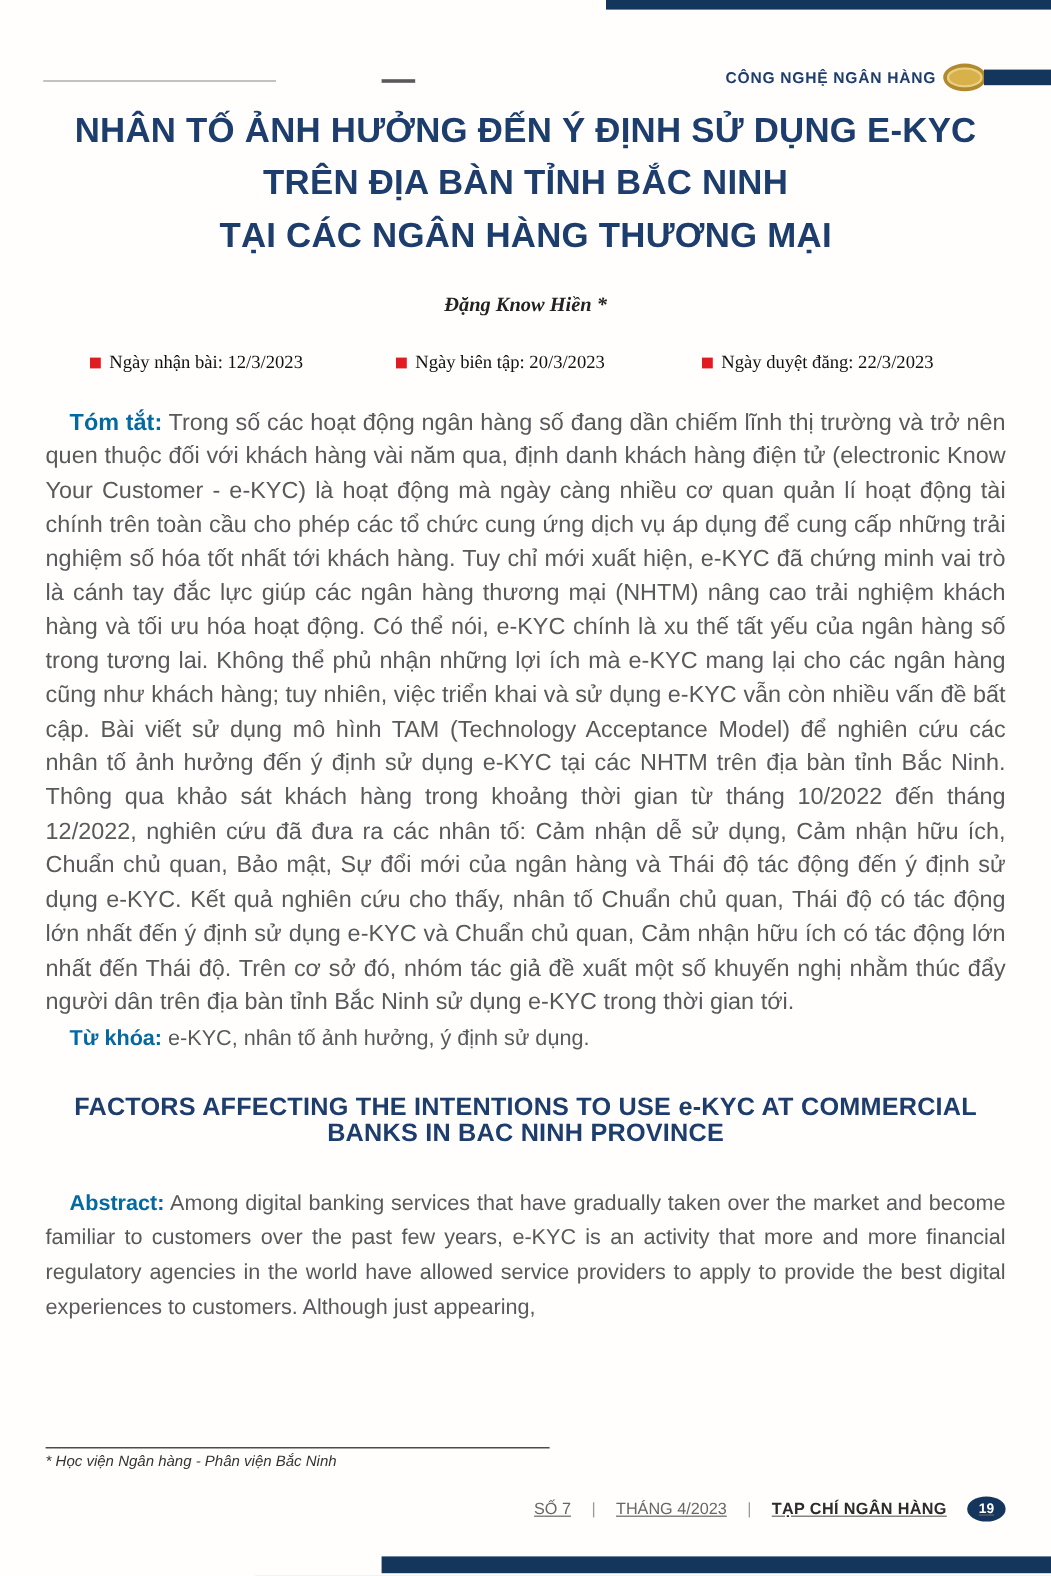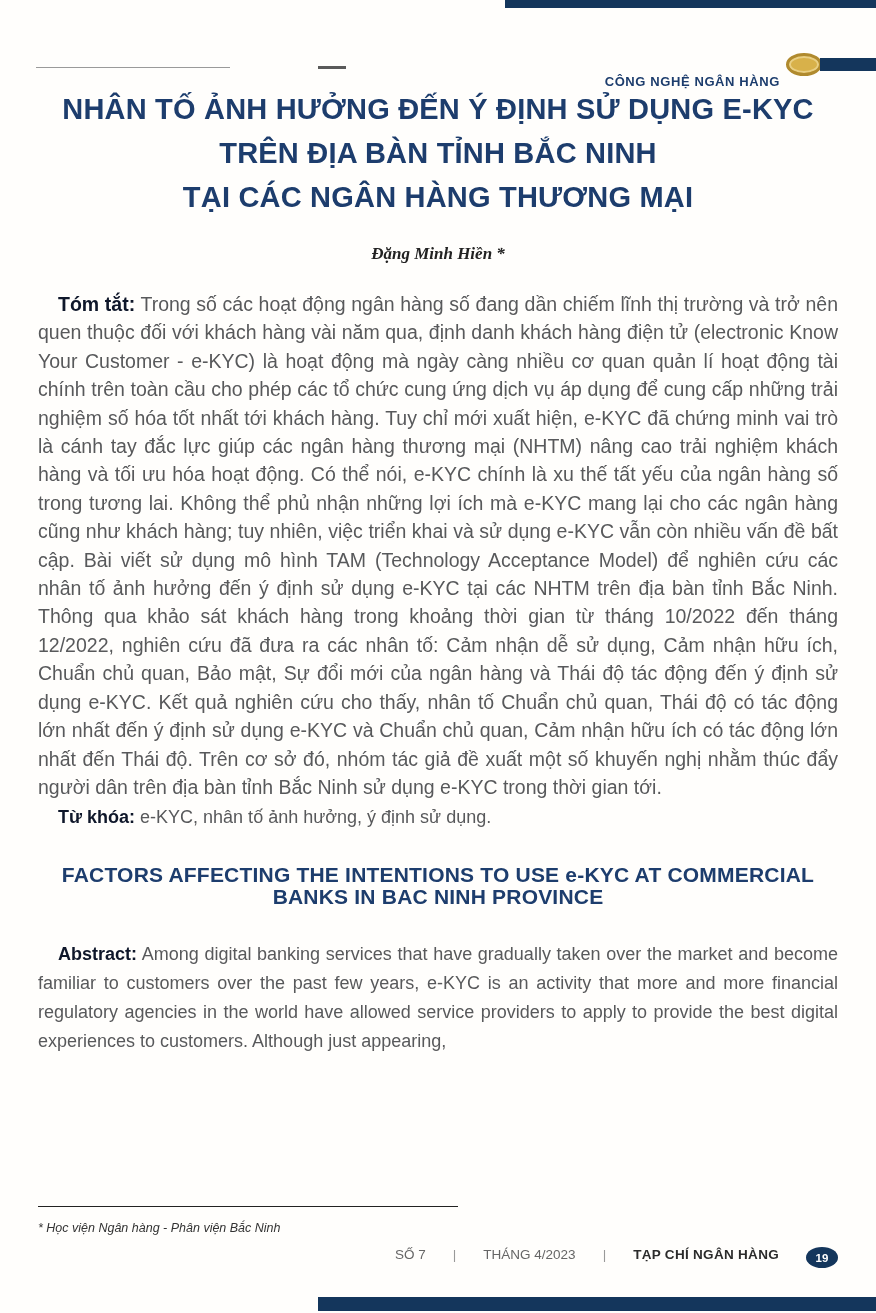--- a/index.html
+++ b/index.html
@@ -10,21 +10,21 @@
     margin:0 auto;
     background:#fffefc;
     font-family:"Liberation Sans", sans-serif;
     overflow:hidden;
   }
   
   .top-edge-bar { position:absolute; top:0; left:505px; right:0; height:8px; background:#14365c; }
   .hdr-rule-long { position:absolute; top:67px; left:36px; width:194px; height:1px; background:#9a9a9a; }
   .hdr-rule-short { position:absolute; top:66px; left:318px; width:28px; height:3px; background:#5a5a5a; }
   .hdr-label {
-    position:absolute; top:74px; right:96px;
+    position:absolute; top:57px; right:96px;
     font-size:13px; font-weight:700; letter-spacing:0.6px;
     color:#1d3d6d;
   }
   .hdr-badge {
     position:absolute; top:53px; right:54px;
     width:36px; height:23px; border-radius:50%;
     background:#d8b14a;
     border:3px solid #b08a2e;
     box-shadow:inset 0 0 0 2px #e9cf84;
   }
@@ -56,21 +56,21 @@
     margin-right:7px;
   }
 
   
   .body-par {
     margin:24px 38px 0;
     text-align:justify; text-indent:20px;
     font-size:19.5px; line-height:28.4px;
     color:#58595b;
   }
-  .navy-lbl { font-weight:700; color:#0f172a; }
+  .navy-lbl { font-weight:700; color:#0369a1; }
   .kw-par {
     margin:2px 38px 0;
     text-indent:20px;
     font-size:18px; line-height:28.4px;
     color:#58595b;
   }
   .en-title {
     margin:32px 22px 0;
     text-align:center;
     font-size:21px; line-height:22px; font-weight:700;
@@ -80,27 +80,27 @@
     margin:32px 38px 0;
     text-align:justify; text-indent:20px;
     font-size:18px; line-height:29px;
     color:#58595b;
   }
 
   
   .footnote {
     position:absolute; top:1206px; left:38px;
     border-top:1.5px solid #222; width:420px;
-    padding-top:14px;
+    padding-top:4px;
     font-size:12.5px; font-style:italic; color:#333;
   }
   .footer {
     position:absolute; top:1247px; right:38px;
-    display:flex; gap:27px;
-    font-size:13.5px; color:#666;
+    display:flex; align-items:center; gap:17px;
+    font-size:13.5px; color:#666;text-decoration:underline;
   }
   .footer .journal { font-weight:700; color:#2b2b2b; letter-spacing:0.3px; }
   .footer .sep { color:#999; }
   .page-circle {
     width:32px; height:21px; border-radius:50%;
     background:#14365c; color:#fff;
     font-size:11.5px; font-weight:700;
     display:flex; align-items:center; justify-content:center;
   }
 </style>
@@ -116,23 +116,37 @@
   <div class="hdr-badge"></div>
   <div class="hdr-bar"></div>
 
   <div class="title-block">
     <div class="title-line">NHÂN TỐ ẢNH HƯỞNG ĐẾN Ý ĐỊNH SỬ DỤNG E-KYC</div>
     <div class="title-line">TRÊN ĐỊA BÀN TỈNH BẮC NINH</div>
     <div class="title-line">TẠI CÁC NGÂN HÀNG THƯƠNG MẠI</div>
   </div>
 
   <div class="authors">
-    <div class="authors-line">Đặng Minh Hiền *</div>
+    <div class="authors-line">Đặng Know Hiền *</div>
   </div>
 
+  <div class="dates-row">
+    <span class="date-item d0">
+      <span class="sq-bullet"></span><span>Ngày nhận bài:</span>
+      <span>12/3/2023</span>
+    </span>
+    <span class="date-item d1">
+      <span class="sq-bullet"></span><span>Ngày biên tập:</span>
+      <span>20/3/2023</span>
+    </span>
+    <span class="date-item d2">
+      <span class="sq-bullet"></span><span>Ngày duyệt đăng:</span>
+      <span>22/3/2023</span>
+    </span>
+  </div>
 
   <p class="body-par">
     <span class="navy-lbl">Tóm tắt:</span>
     <span>Trong số các hoạt động ngân hàng số đang dần chiếm lĩnh thị trường và trở nên quen thuộc đối với khách hàng vài năm qua, định danh khách hàng điện tử (electronic Know Your Customer - e-KYC) là hoạt động mà ngày càng nhiều cơ quan quản lí hoạt động tài chính trên toàn cầu cho phép các tổ chức cung ứng dịch vụ áp dụng để cung cấp những trải nghiệm số hóa tốt nhất tới khách hàng. Tuy chỉ mới xuất hiện, e-KYC đã chứng minh vai trò là cánh tay đắc lực giúp các ngân hàng thương mại (NHTM) nâng cao trải nghiệm khách hàng và tối ưu hóa hoạt động. Có thể nói, e-KYC chính là xu thế tất yếu của ngân hàng số trong tương lai. Không thể phủ nhận những lợi ích mà e-KYC mang lại cho các ngân hàng cũng như khách hàng; tuy nhiên, việc triển khai và sử dụng e-KYC vẫn còn nhiều vấn đề bất cập. Bài viết sử dụng mô hình TAM (Technology Acceptance Model) để nghiên cứu các nhân tố ảnh hưởng đến ý định sử dụng e-KYC tại các NHTM trên địa bàn tỉnh Bắc Ninh. Thông qua khảo sát khách hàng trong khoảng thời gian từ tháng 10/2022 đến tháng 12/2022, nghiên cứu đã đưa ra các nhân tố: Cảm nhận dễ sử dụng, Cảm nhận hữu ích, Chuẩn chủ quan, Bảo mật, Sự đổi mới của ngân hàng và Thái độ tác động đến ý định sử dụng e-KYC. Kết quả nghiên cứu cho thấy, nhân tố Chuẩn chủ quan, Thái độ có tác động lớn nhất đến ý định sử dụng e-KYC và Chuẩn chủ quan, Cảm nhận hữu ích có tác động lớn nhất đến Thái độ. Trên cơ sở đó, nhóm tác giả đề xuất một số khuyến nghị nhằm thúc đẩy người dân trên địa bàn tỉnh Bắc Ninh sử dụng e-KYC trong thời gian tới.</span>
   </p>
 
   <p class="kw-par">
     <span class="navy-lbl">Từ khóa:</span>
     <span>e-KYC, nhân tố ảnh hưởng, ý định sử dụng.</span>
   </p>

